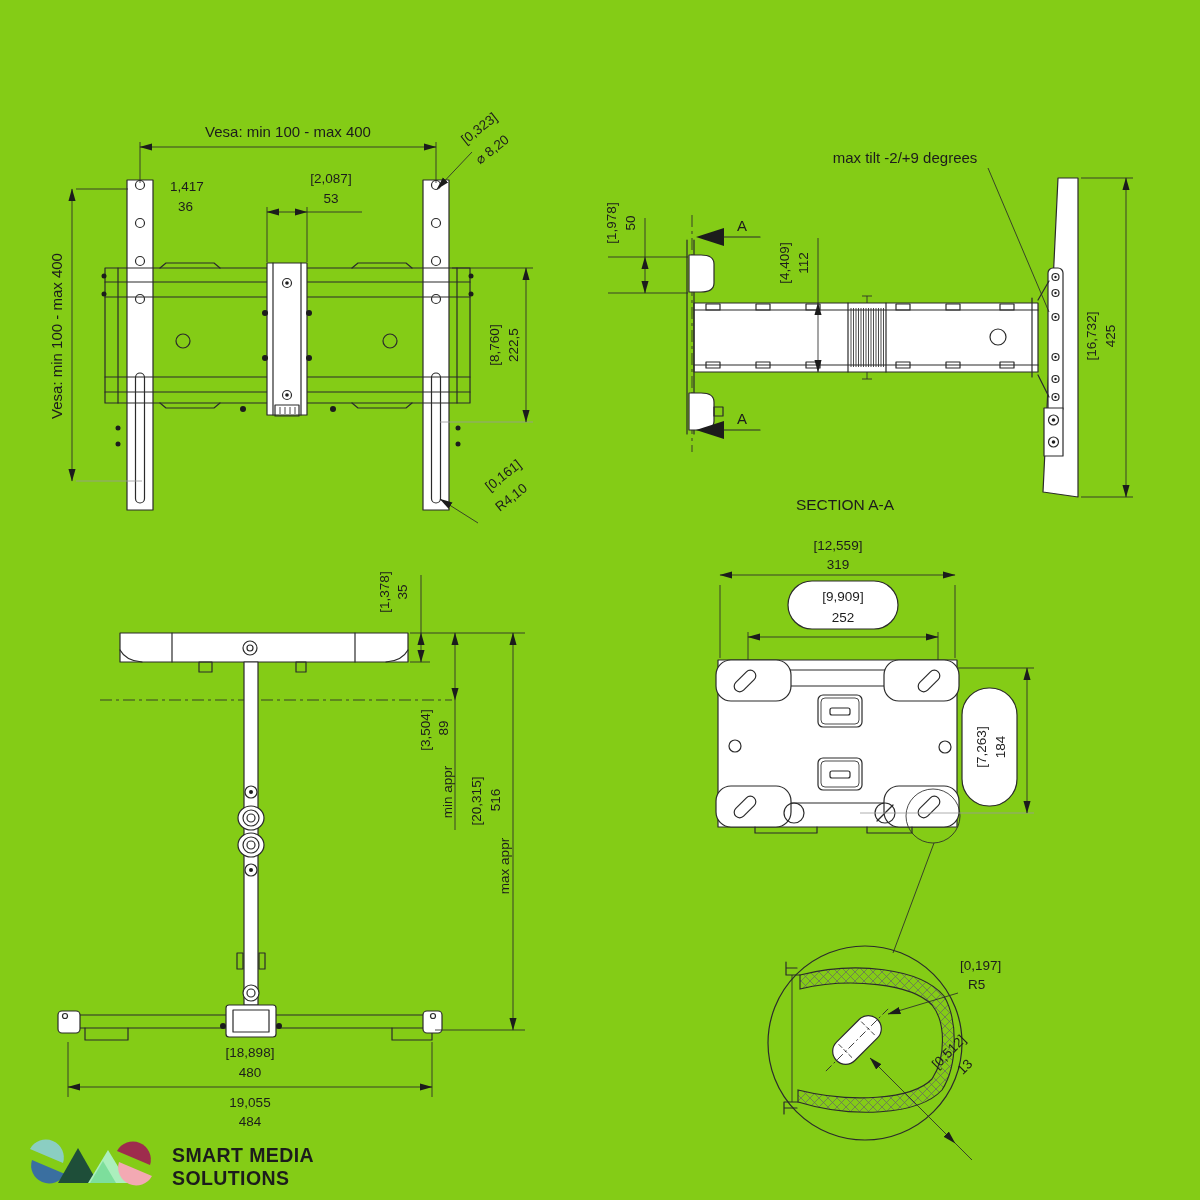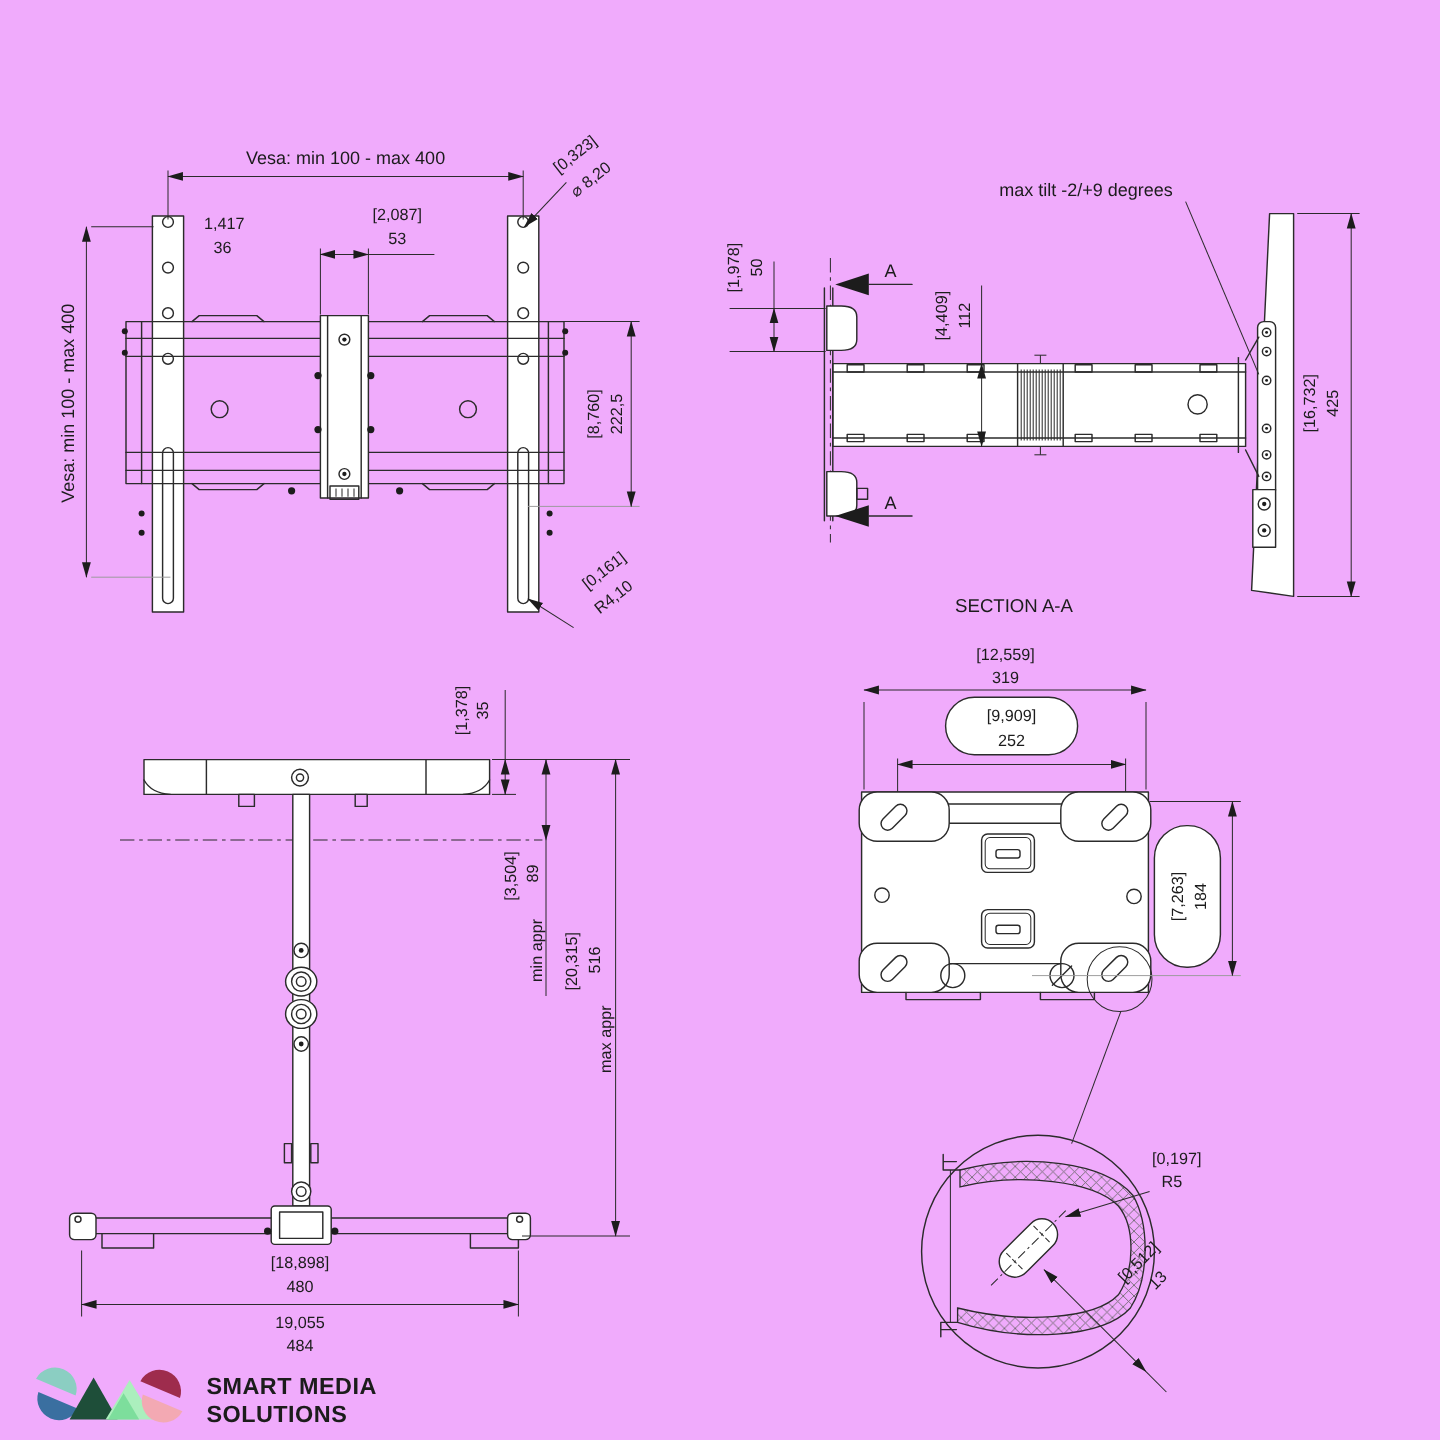--- a/index.html
+++ b/index.html
@@ -1,16 +1,16 @@
 <!DOCTYPE html>
 <html><head>
 <meta charset="utf-8">
 <style>
   html,body{margin:0;padding:0;background:#fff;}
-  .canvas{position:relative;width:1200px;height:1200px;background:#f0abfc;overflow:hidden;
+  .canvas{position:relative;width:1200px;height:1200px;background:#84cc16;overflow:hidden;
           font-family:"Liberation Sans","DejaVu Sans",sans-serif;}
   svg{position:absolute;left:0;top:0;}
   svg text{fill:#1c1c1c;font-family:"Liberation Sans","DejaVu Sans",sans-serif;}
   .t{font-size:13.5px;}
   .tm{font-size:15px;}
   .ts{font-size:15.5px;}
   .logo-t{font-size:19.5px;font-weight:bold;letter-spacing:.4px;}
   .o{fill:none;stroke:#2b2b2b;stroke-width:1.2;stroke-linejoin:round;stroke-linecap:round;}
   .ow{fill:#fff;stroke:#2b2b2b;stroke-width:1.2;stroke-linejoin:round;}
   .d{fill:none;stroke:#2b2b2b;stroke-width:0.85;}

